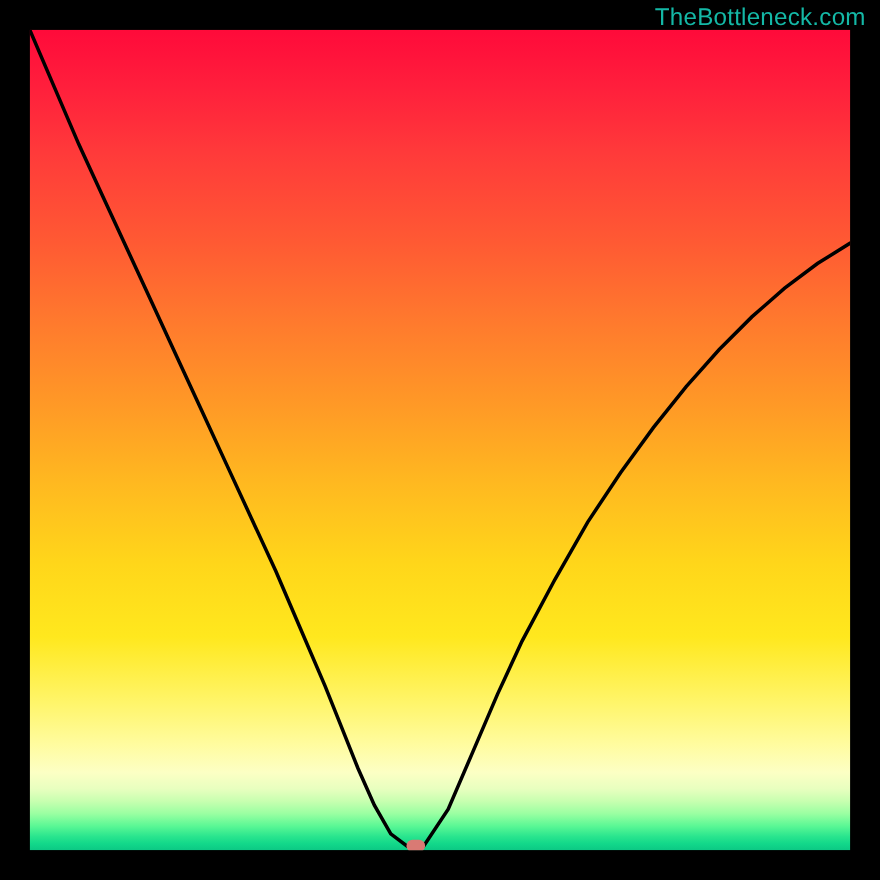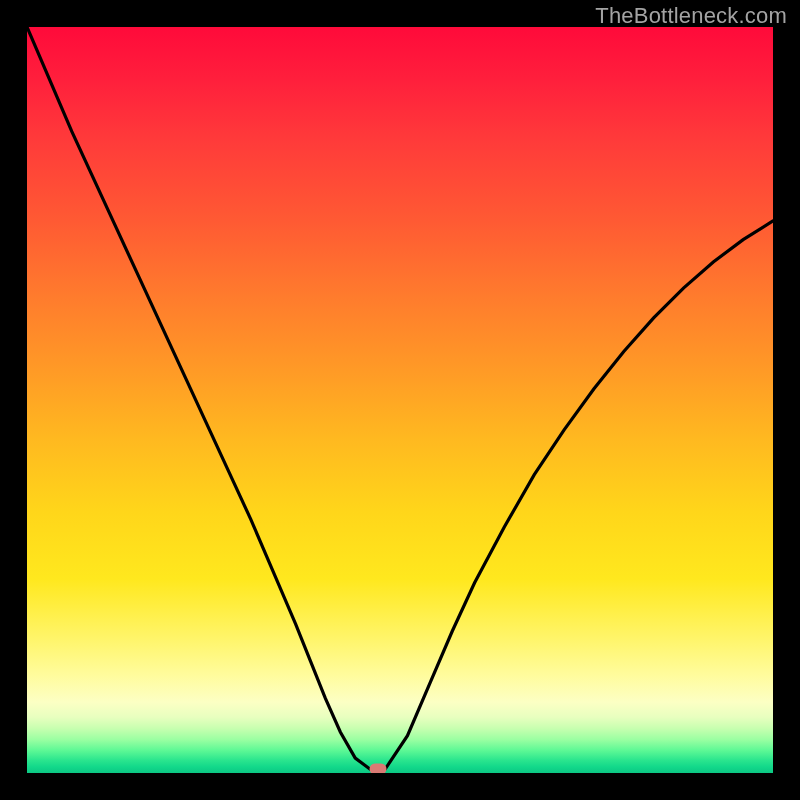--- a/index.html
+++ b/index.html
@@ -69,21 +69,21 @@
     position: absolute;
     width: 17px;
     height: 11px;
     border-radius: 6px;
     transform: translate(-50%, -50%);
   }
   .watermark {
     position: absolute;
     top: 3px;
     right: 13px;
-    color: #a3a3a3;
+    color: #14b8a6;
     font-size: 22px;
     letter-spacing: 0.2px;
   }
 </style>
 </head>
 <body>
 
 <div class="frame">
 
   <div class="plot-area">

